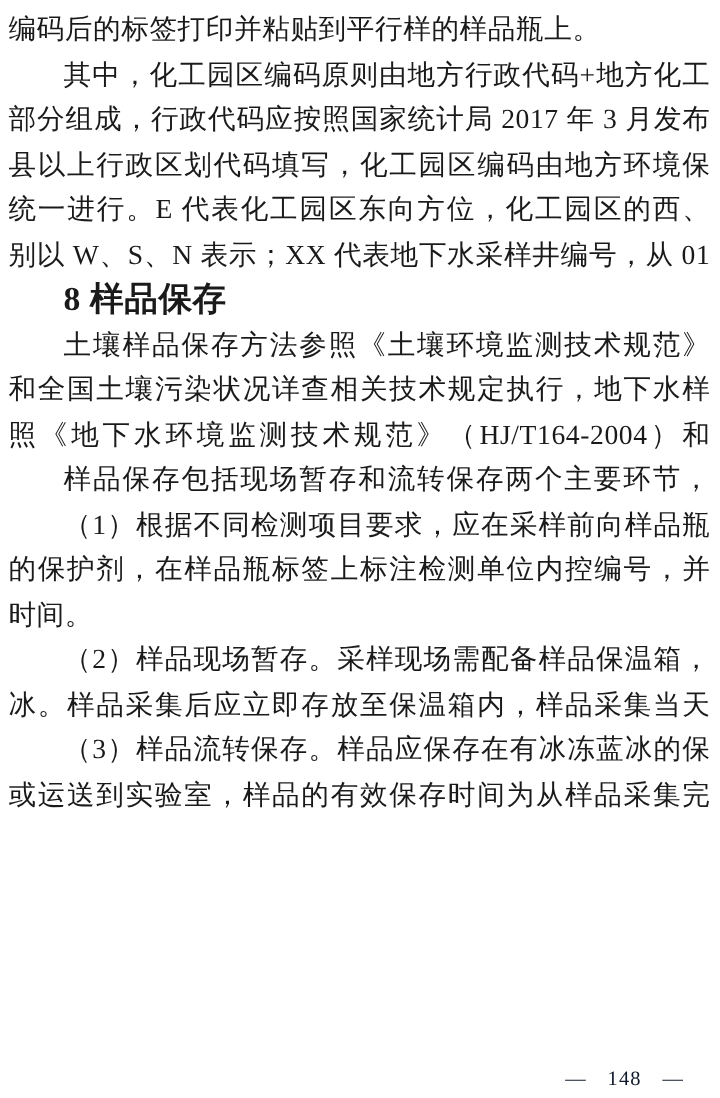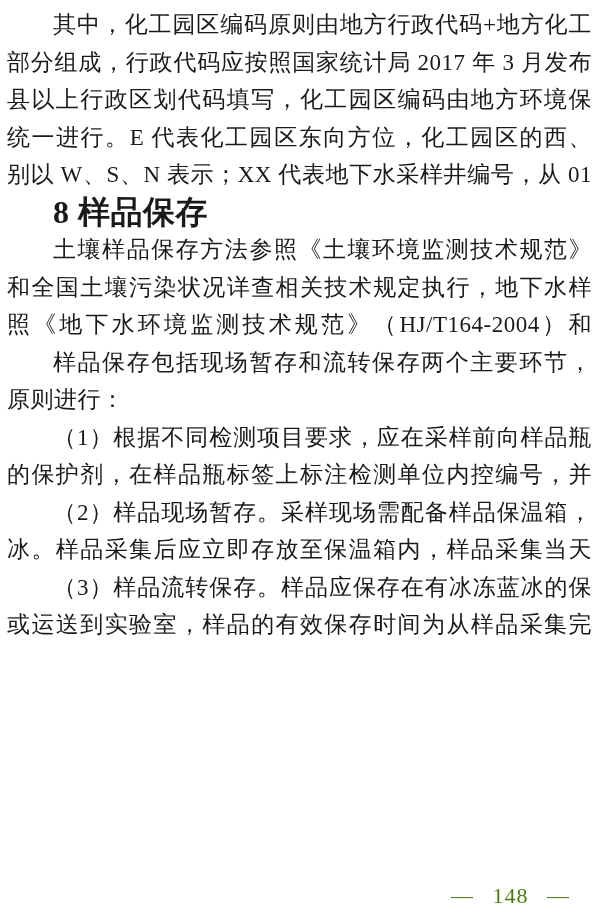--- a/index.html
+++ b/index.html
@@ -30,48 +30,49 @@
   .fill {
     text-align: justify;
     text-align-last: justify;
   }
   
   .indent {
     text-indent: 46px;
   }
   .heading {
     font-weight: bold;
-    font-size: 32px;
+    font-size: 28px;
   }
   .footer {
     position: absolute;
     right: 30px;
     bottom: 6px;
-    font-size: 22px;
+    font-size: 17px;
     letter-spacing: 1px;
     word-spacing: 12px;
-    color: #4d7c0f;
+    color: #0f172a;
   }
 </style>
 </head>
 <body>
 
 <div class="doc">
+  <div class="line">编码后的标签打印并粘贴到平行样的样品瓶上。</div>
   <div class="line indent fill">其中，化工园区编码原则由地方行政代码+地方化工园区编码两</div>
   <div class="line fill">部分组成，行政代码应按照国家统计局 2017 年 3 月发布的最新县及</div>
   <div class="line fill">县以上行政区划代码填写，化工园区编码由地方环境保护部门进行</div>
   <div class="line fill">统一进行。E 代表化工园区东向方位，化工园区的西、南、北方向分</div>
   <div class="line fill">别以 W、S、N 表示；XX 代表地下水采样井编号，从 01 开始编号。</div>
   <div class="line indent heading">8 样品保存</div>
   <div class="line indent fill">土壤样品保存方法参照《土壤环境监测技术规范》(HJ/T166-2004)</div>
   <div class="line fill">和全国土壤污染状况详查相关技术规定执行，地下水样品保存方法参</div>
   <div class="line fill">照《地下水环境监测技术规范》（HJ/T164-2004）和《全国土壤污染</div>
   <div class="line indent fill">样品保存包括现场暂存和流转保存两个主要环节，应遵循以下</div>
-  <div class="line">原则进行：</div>
   <div class="line indent fill">（1）根据不同检测项目要求，应在采样前向样品瓶中添加一定量</div>
   <div class="line fill">的保护剂，在样品瓶标签上标注检测单位内控编号，并标注样品有效</div>
+  <div class="line">时间。</div>
   <div class="line indent fill">（2）样品现场暂存。采样现场需配备样品保温箱，内置冰冻蓝</div>
   <div class="line fill">冰。样品采集后应立即存放至保温箱内，样品采集当天不能寄送至</div>
   <div class="line indent fill">（3）样品流转保存。样品应保存在有冰冻蓝冰的保温箱内寄送</div>
   <div class="line fill">或运送到实验室，样品的有效保存时间为从样品采集完成到分析测</div>
 </div>
 
 <div class="footer">— 148 —</div>
 
 </body></html>

